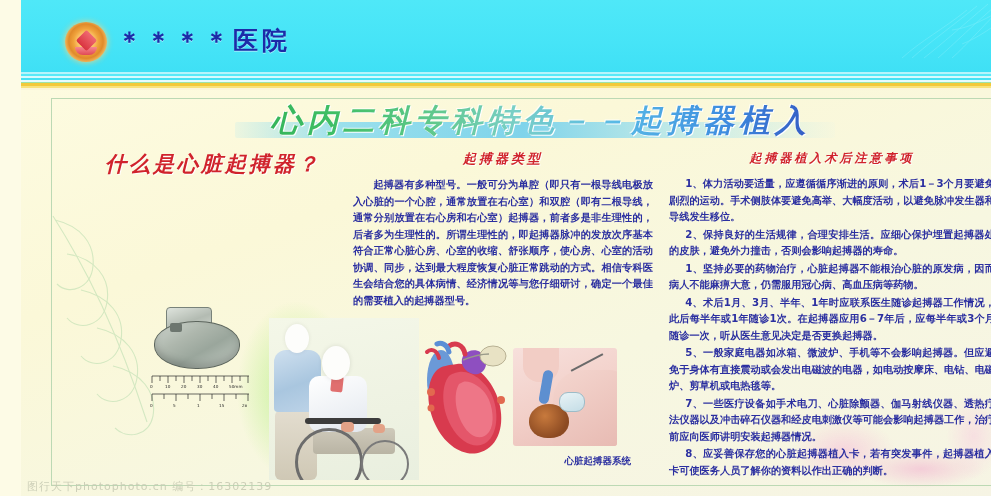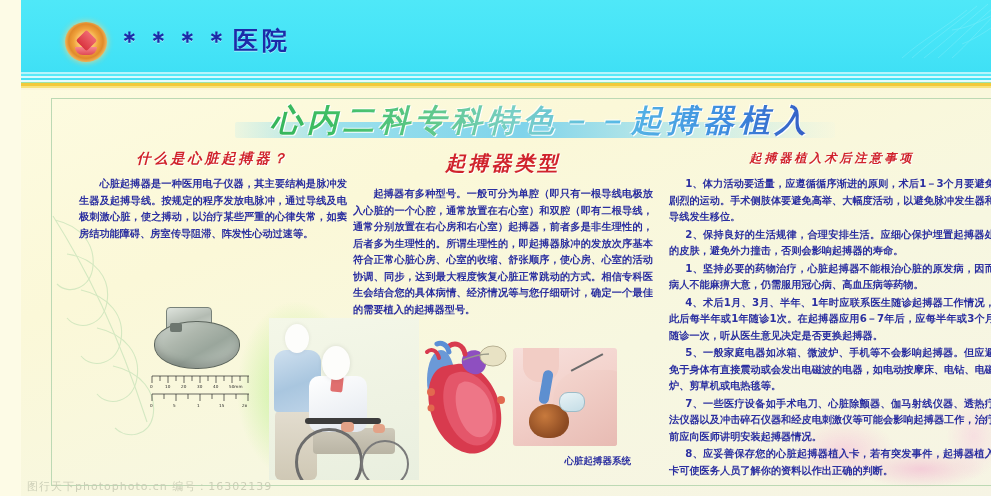--- a/index.html
+++ b/index.html
@@ -129,23 +129,23 @@
   .col-body{
     color:#2b2fa0;
     font-size:10.2px;line-height:16.5px;
     text-align:justify;
     font-family:"DejaVu Sans","Liberation Sans",sans-serif;
     font-weight:bold;
   }
   .col-body p{margin:0 0 1px 0;text-indent:2em;}
 
   #col1{left:58px;top:150px;width:268px;}
-  #col1 .col-head{font-size:14px;margin-bottom:8px;}
+  #col1 .col-head{font-size:21px;margin-bottom:8px;}
   #col2{left:332px;top:150px;width:300px;}
-  #col2 .col-head{font-size:20px;margin-bottom:9px;}
+  #col2 .col-head{font-size:13px;margin-bottom:9px;}
   #col3{left:648px;top:150px;width:326px;}
   #col3 .col-head{font-size:12px;margin-bottom:9px;}
   #col3 .col-body p{text-indent:1.6em;}
 
   
   .fig-pacemaker{
     position:absolute;left:125px;top:307px;width:100px;height:60px;
   }
   .pm-body{
     position:absolute;left:8px;top:14px;width:84px;height:46px;
@@ -262,23 +262,20 @@
     <div class="deco-flower"></div>
   </div>
 
   <div class="title-wrap">
     <div class="title-bar"></div>
     <div class="main-title">心内二科专科特色－－起搏器植入</div>
   </div>
 
   <div class="col" id="col1">
     <div class="col-head">什么是心脏起搏器？</div>
-    <div class="col-body">
-      <p>心脏起搏器是一种医用电子仪器，其主要结构是脉冲发生器及起搏导线。按规定的程序发放电脉冲，通过导线及电极刺激心脏，使之搏动，以治疗某些严重的心律失常，如窦房结功能障碍、房室传导阻滞、阵发性心动过速等。</p>
-    </div>
   </div>
 
   <div class="col" id="col2">
     <div class="col-head">起搏器类型</div>
     <div class="col-body">
       <p>起搏器有多种型号。一般可分为单腔（即只有一根导线电极放入心脏的一个心腔，通常放置在右心室）和双腔（即有二根导线，通常分别放置在右心房和右心室）起搏器，前者多是非生理性的，后者多为生理性的。所谓生理性的，即起搏器脉冲的发放次序基本符合正常心脏心房、心室的收缩、舒张顺序，使心房、心室的活动协调、同步，达到最大程度恢复心脏正常跳动的方式。相信专科医生会结合您的具体病情、经济情况等与您仔细研讨，确定一个最佳的需要植入的起搏器型号。</p>
     </div>
   </div>
 
   <div class="col" id="col3">

